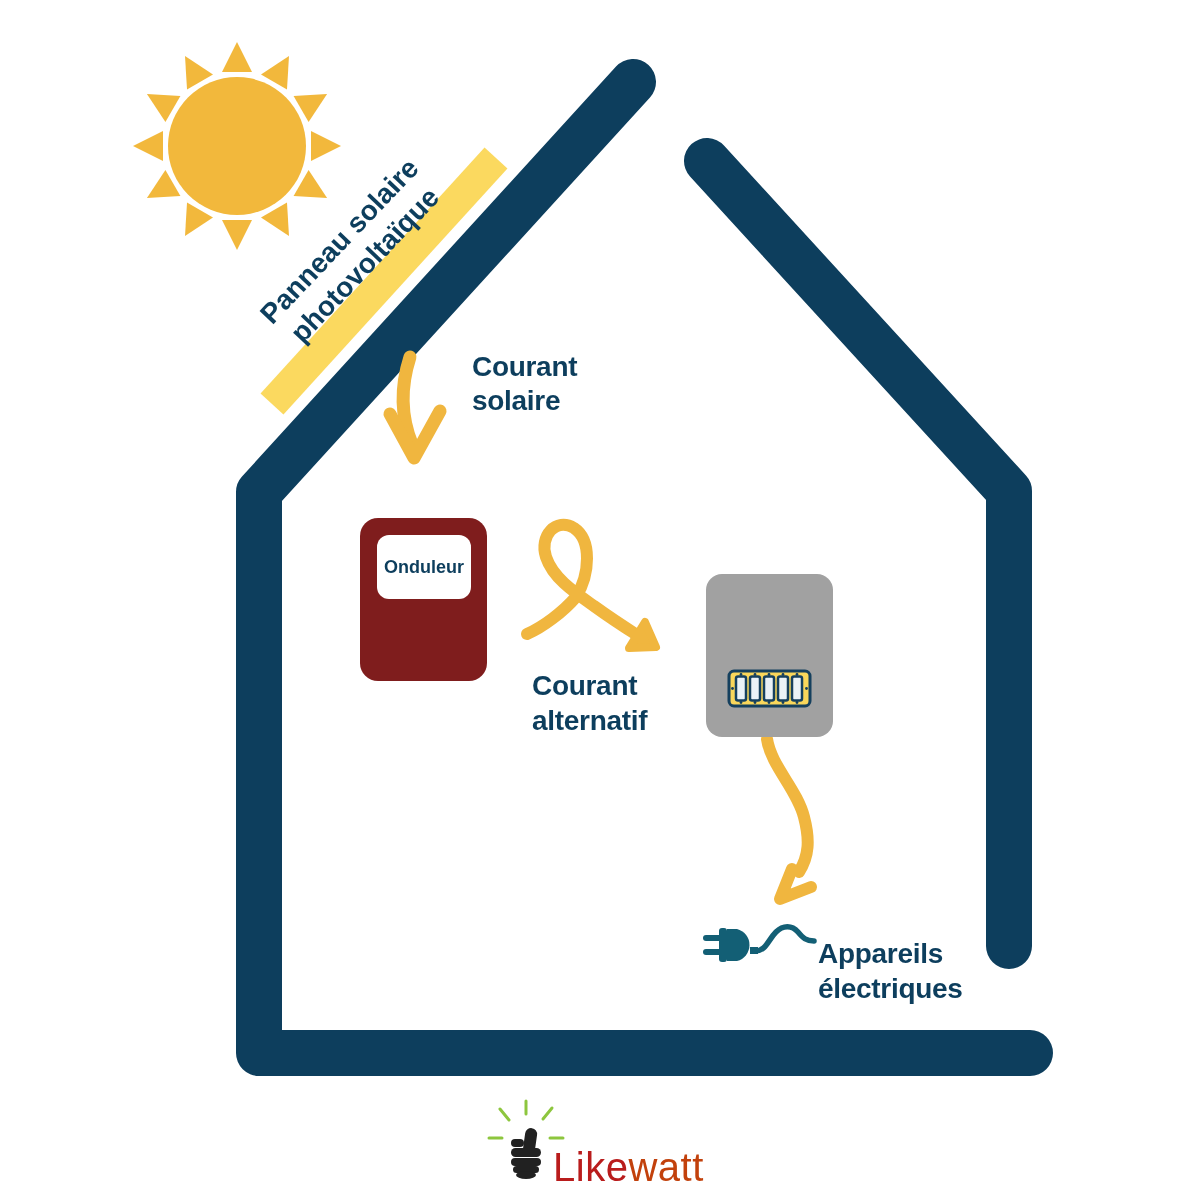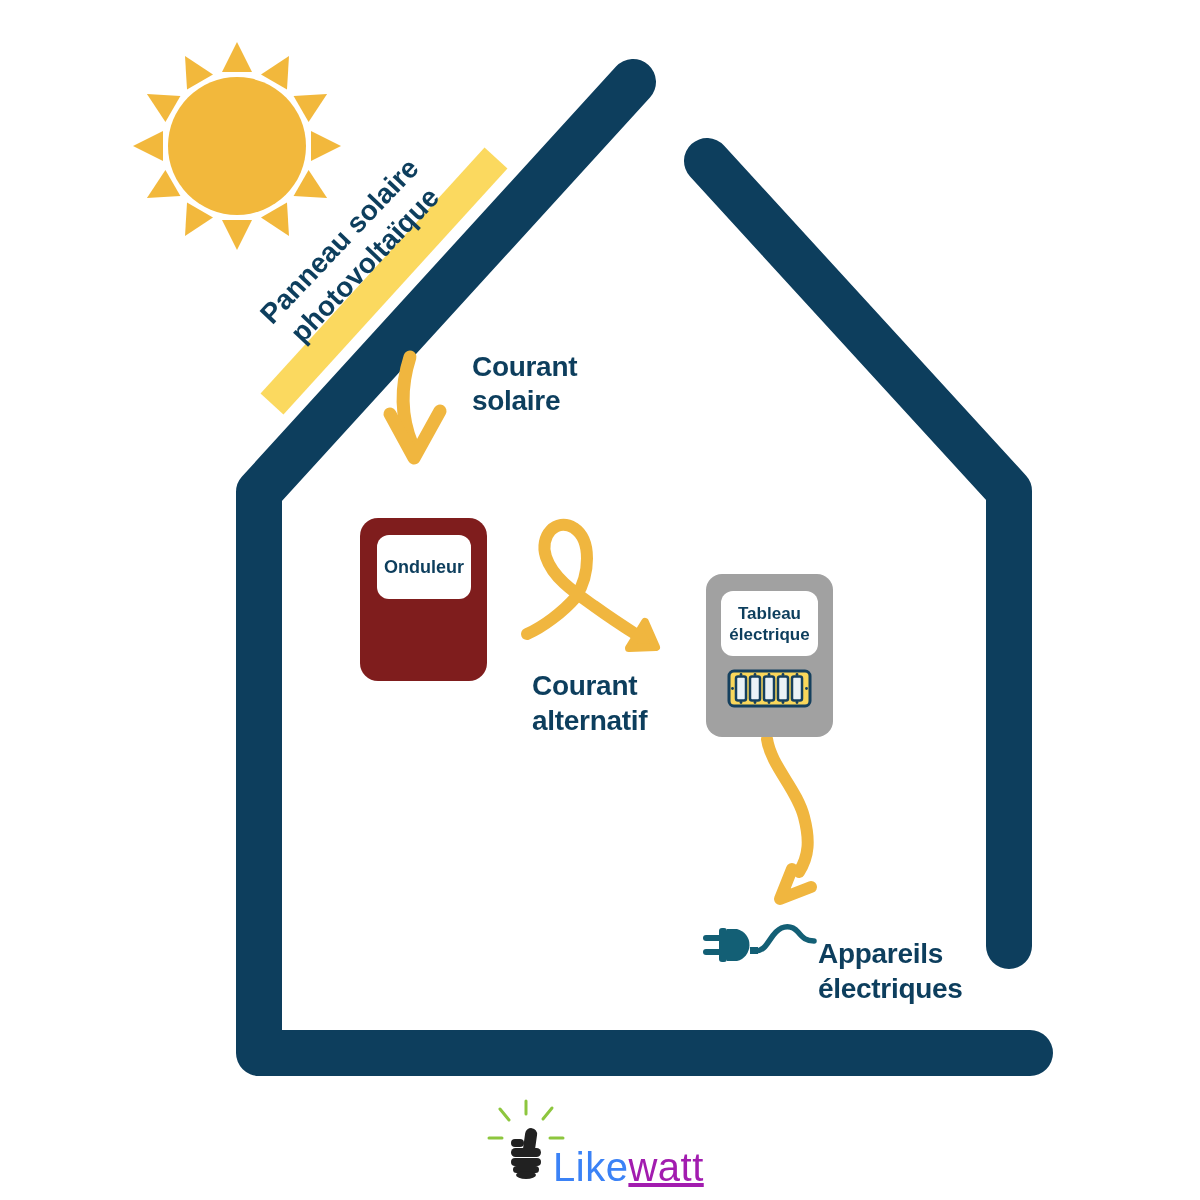--- a/index.html
+++ b/index.html
@@ -24,22 +24,22 @@
   .panel-box{left:706px;top:574px;width:127px;height:163px;background:#a1a1a1;}
   .device-label{
     background:#ffffff;border-radius:12px;display:flex;align-items:center;justify-content:center;
     text-align:center;color:#0d3e5d;font-weight:bold;
   }
   .inverter-label{left:17px;top:17px;width:94px;height:64px;font-size:18px;}
   .panel-box-label{left:15px;top:17px;width:97px;height:65px;font-size:17px;line-height:21px;}
   .breaker-wrap{left:21px;top:95px;width:85px;height:39px;}
   .breaker-wrap svg{position:static;}
   .logo-text{left:553px;top:1145px;font-size:40px;letter-spacing:0.5px;white-space:nowrap;}
-  .logo-like{color:#3b82f6;}
-  .logo-watt{color:#a21caf;text-decoration:underline;}
+  .logo-like{color:#b91c1c;}
+  .logo-watt{color:#c2410c;}
 </style>
 </head>
 <body>
 
 <svg width="1200" height="1200" viewBox="0 0 1200 1200">
 
   <g fill="#f2b83c">
     <g>
       <polygon points="237,42 222,72 252,72"></polygon>
       <polygon points="237,42 222,72 252,72" transform="rotate(30 237 146)"></polygon>
@@ -120,26 +120,20 @@
 <div class="abs ac-label flow-label navy-text">
   <span style="display:block">Courant</span>
   <span style="display:block">alternatif</span>
 </div>
 
 <div class="abs inverter-box device-box">
   <div class="abs device-label inverter-label">Onduleur</div>
 </div>
 
 <div class="abs panel-box device-box">
-  <div class="abs device-label panel-box-label">
-    <span>
-      <span style="display:block">Tableau</span>
-      <span style="display:block">électrique</span>
-    </span>
-  </div>
   <div class="abs breaker-wrap">
     <svg width="85" height="39" viewBox="0 0 85 39">
       <rect x="2" y="2" width="81" height="35" rx="5" fill="#f9d75b" stroke="#15405e" stroke-width="3"></rect>
       <g fill="#eaf2f7" stroke="#15405e" stroke-width="2.5">
         <rect x="9" y="7.5" width="10" height="24" rx="2"></rect>
         <rect x="23" y="7.5" width="10" height="24" rx="2"></rect>
         <rect x="37" y="7.5" width="10" height="24" rx="2"></rect>
         <rect x="51" y="7.5" width="10" height="24" rx="2"></rect>
         <rect x="65" y="7.5" width="10" height="24" rx="2"></rect>
       </g>

